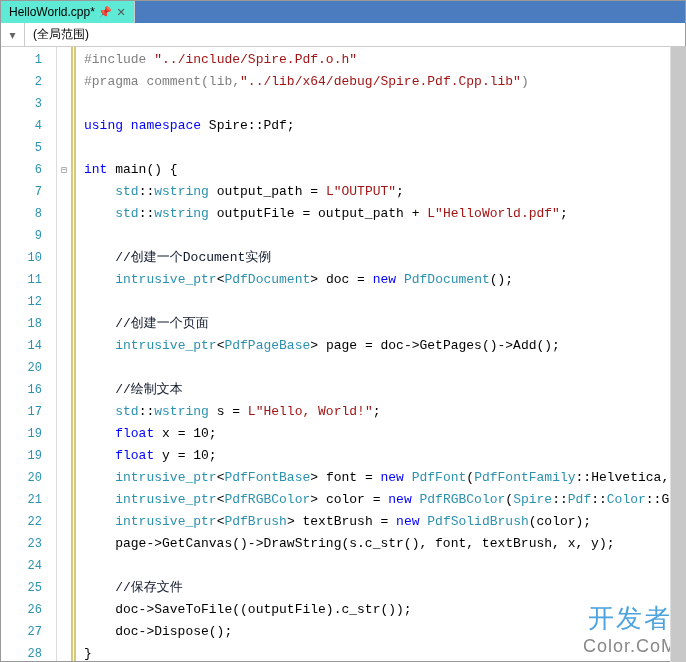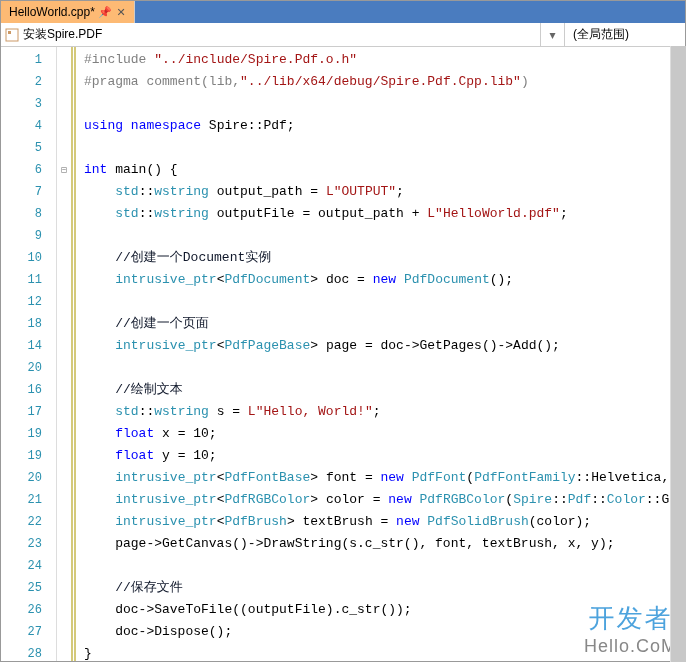--- a/index.html
+++ b/index.html
@@ -12,21 +12,21 @@
   overflow: hidden;
   border: 1px solid #999;
 }
 .tab-bar {
   background: #4a7cbf;
   height: 22px;
   display: flex;
   align-items: stretch;
 }
 .tab {
-  background: #fdba74;
+  background: #5eead4;
   color: #000;
   padding: 2px 8px;
   display: flex;
   align-items: center;
   gap: 4px;
   font-family: "Segoe UI", sans-serif;
   font-size: 12px;
   border-right: 1px solid #ccc;
 }
 .tab .pin-icon, .tab .close-icon {
@@ -160,29 +160,20 @@
 
 <div class="tab-bar">
   <div class="tab">
     <span>HelloWorld.cpp*</span>
     <span class="pin-icon">📌</span>
     <span class="close-icon">✕</span>
   </div>
 </div>
 
 <div class="nav-bar">
-  <div class="nav-left">
-    <span class="nav-icon">
-      <svg width="14" height="14" viewBox="0 0 14 14">
-          <rect x="1" y="1" width="12" height="12" fill="none" stroke="#c96" stroke-width="1"></rect>
-          <rect x="3" y="3" width="3" height="3" fill="#c96"></rect>
-        </svg>
-    </span>
-    <span>安装Spire.PDF</span>
-  </div>
   <div class="nav-dropdown">
     <span>▾</span>
   </div>
   <div class="nav-right">
     <span>(全局范围)</span>
   </div>
 </div>
 
 <div class="editor">
   <div class="gutter" id="gutter">
@@ -242,19 +233,19 @@
       <div class="fc"></div>
       <div class="fc"></div>
       <div class="fc"></div>
       <div class="fc"></div>
       <div class="fc"></div>
     </div>
   <div class="vbar"></div>
   <div class="code" id="codearea"><div class="line"><span class="tok-pp">#include</span> <span class="tok-str">"../include/Spire.Pdf.o.h"</span></div><div class="line"><span class="tok-pp">#pragma comment</span><span class="tok-pp">(lib,</span><span class="tok-str">"../lib/x64/debug/Spire.Pdf.Cpp.lib"</span><span class="tok-pp">)</span></div><div class="line"></div><div class="line"><span class="tok-kw">using</span> <span class="tok-kw">namespace</span> Spire::Pdf;</div><div class="line"></div><div class="line"><span class="tok-kw">int</span> main() {</div><div class="line">    <span class="tok-type">std</span>::<span class="tok-type">wstring</span> output_path = <span class="tok-str">L"OUTPUT"</span>;</div><div class="line">    <span class="tok-type">std</span>::<span class="tok-type">wstring</span> outputFile = output_path + <span class="tok-str">L"HelloWorld.pdf"</span>;</div><div class="line"></div><div class="line">    <span class="tok-comment">//创建一个Document实例</span></div><div class="line">    <span class="tok-type">intrusive_ptr</span>&lt;<span class="tok-type">PdfDocument</span>&gt; doc = <span class="tok-kw">new</span> <span class="tok-type">PdfDocument</span>();</div><div class="line"></div><div class="line">    <span class="tok-comment">//创建一个页面</span></div><div class="line">    <span class="tok-type">intrusive_ptr</span>&lt;<span class="tok-type">PdfPageBase</span>&gt; page = doc-&gt;GetPages()-&gt;Add();</div><div class="line"></div><div class="line">    <span class="tok-comment">//绘制文本</span></div><div class="line">    <span class="tok-type">std</span>::<span class="tok-type">wstring</span> s = <span class="tok-str">L"Hello, World!"</span>;</div><div class="line">    <span class="tok-kw">float</span> x = 10;</div><div class="line">    <span class="tok-kw">float</span> y = 10;</div><div class="line">    <span class="tok-type">intrusive_ptr</span>&lt;<span class="tok-type">PdfFontBase</span>&gt; font = <span class="tok-kw">new</span> <span class="tok-type">PdfFont</span>(<span class="tok-type">PdfFontFamily</span>::Helvetica, 30.f);</div><div class="line">    <span class="tok-type">intrusive_ptr</span>&lt;<span class="tok-type">PdfRGBColor</span>&gt; color = <span class="tok-kw">new</span> <span class="tok-type">PdfRGBColor</span>(<span class="tok-type">Spire</span>::<span class="tok-type">Pdf</span>::<span class="tok-type">Color</span>::GetBlack());</div><div class="line">    <span class="tok-type">intrusive_ptr</span>&lt;<span class="tok-type">PdfBrush</span>&gt; textBrush = <span class="tok-kw">new</span> <span class="tok-type">PdfSolidBrush</span>(color);</div><div class="line">    page-&gt;GetCanvas()-&gt;DrawString(s.c_str(), font, textBrush, x, y);</div><div class="line"></div><div class="line">    <span class="tok-comment">//保存文件</span></div><div class="line">    doc-&gt;SaveToFile((outputFile).c_str());</div><div class="line">    doc-&gt;Dispose();</div><div class="line">}</div></div>
   <div class="watermark">
     <div class="l1">开发者</div>
-    <div class="l2">Hello.CoM</div>
+    <div class="l2">Color.CoM</div>
   </div>
 </div>
 
 <div class="scrollbar">
   <div class="scroll-thumb"></div>
 </div>
 
 </body></html>

